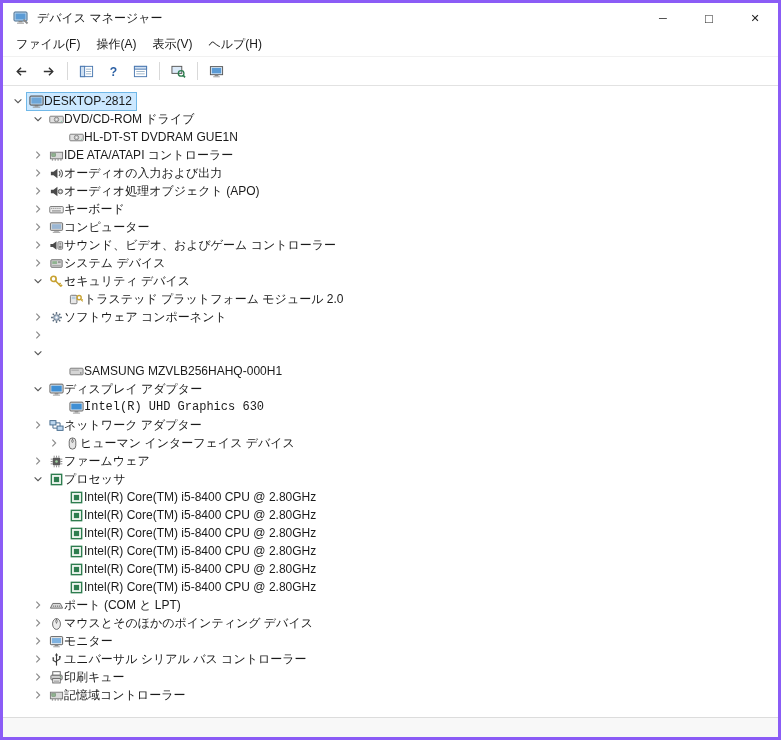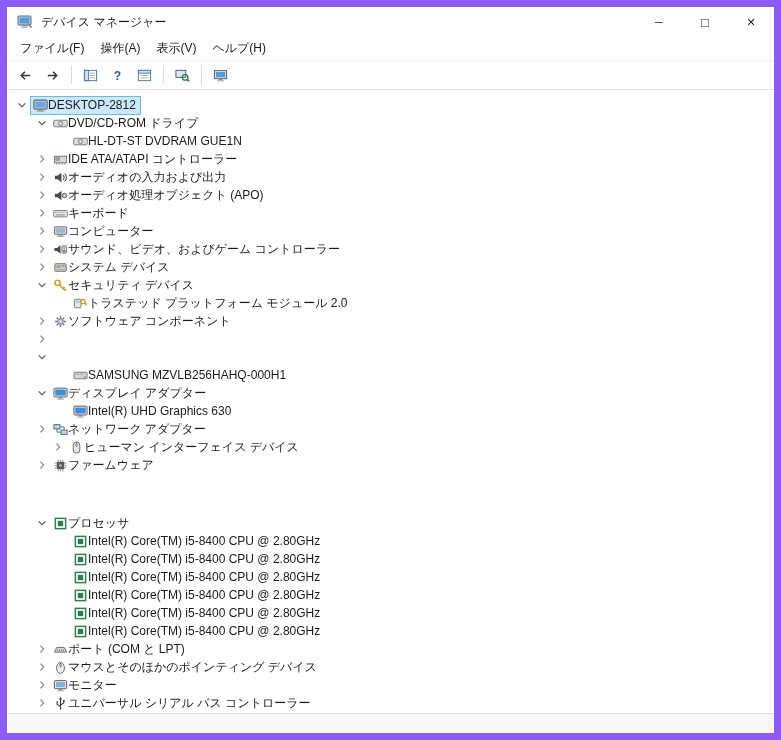--- a/index.html
+++ b/index.html
@@ -4,21 +4,21 @@
 <style>
   html,body{margin:0;padding:0;}
   body{
     font-family:"Liberation Sans","DejaVu Sans",sans-serif;
     background:#eaeaea;
     -webkit-font-smoothing:antialiased;
   }
   .window{
     width:781px;height:740px;
     background:#f0abfc;
-    border:7px solid #8b5cf6;
+    border:3px solid #8b5cf6;
     box-sizing:border-box;
     display:flex;flex-direction:column;
     overflow:hidden;
   }
   
   .titlebar{
     height:30px;flex:0 0 auto;
     display:flex;align-items:center;
     padding-left:10px;background:#ffffff;
   }
@@ -461,21 +461,21 @@
             <svg viewBox="0 0 16 16">
               <rect x="1" y="2.3" width="14" height="9.4" rx="1" fill="#f0f0f0" stroke="#555"></rect>
               <rect x="2.4" y="3.8" width="11.2" height="6.4" fill="#3f8fd4"></rect>
               <rect x="6" y="11.8" width="4" height="1.6" fill="#888"></rect>
               <rect x="4.2" y="13.4" width="7.6" height="1.2" fill="#aaa"></rect>
             </svg>
           </span>
           <span class="label">ディスプレイ アダプター</span>
         </span>
       </div>
-      <div class="tree-row" style="padding-left: 46px;">
+      <div class="tree-row" style="padding-left: 46px; font-family: Liberation Mono, monospace;">
         <span class="expander"></span>
         <span class="row-content">
           <span class="icon">
             <svg viewBox="0 0 16 16">
               <rect x="1" y="2.3" width="14" height="9.4" rx="1" fill="#f0f0f0" stroke="#555"></rect>
               <rect x="2.4" y="3.8" width="11.2" height="6.4" fill="#3f8fd4"></rect>
               <rect x="6" y="11.8" width="4" height="1.6" fill="#888"></rect>
               <rect x="4.2" y="13.4" width="7.6" height="1.2" fill="#aaa"></rect>
             </svg>
           </span>
@@ -539,21 +539,21 @@
                 <line x1="12" y1="5.5" x2="14.2" y2="5.5"></line>
                 <line x1="12" y1="8" x2="14.2" y2="8"></line>
                 <line x1="12" y1="10.5" x2="14.2" y2="10.5"></line>
               </g>
               <circle cx="8" cy="8" r="1.4" fill="#9fd19f"></circle>
             </svg>
           </span>
           <span class="label">ファームウェア</span>
         </span>
       </div>
-      <div class="tree-row" style="padding-left: 26px; margin-top: 40px;">
+      <div class="tree-row" style="padding-left: 26px;">
         <span class="expander">
           <svg viewBox="0 0 16 16">
             <path d="M3.5 5.8l4.5 4.4 4.5-4.4" fill="none" stroke="#555" stroke-width="1.5"></path>
           </svg>
         </span>
         <span class="row-content">
           <span class="icon">
             <svg viewBox="0 0 16 16">
               <rect x="2.5" y="2.5" width="11" height="11" fill="#f2f7f2" stroke="#2e7d4f" stroke-width="1.5"></rect>
               <rect x="5.2" y="5.2" width="5.6" height="5.6" fill="#2e7d4f"></rect>

